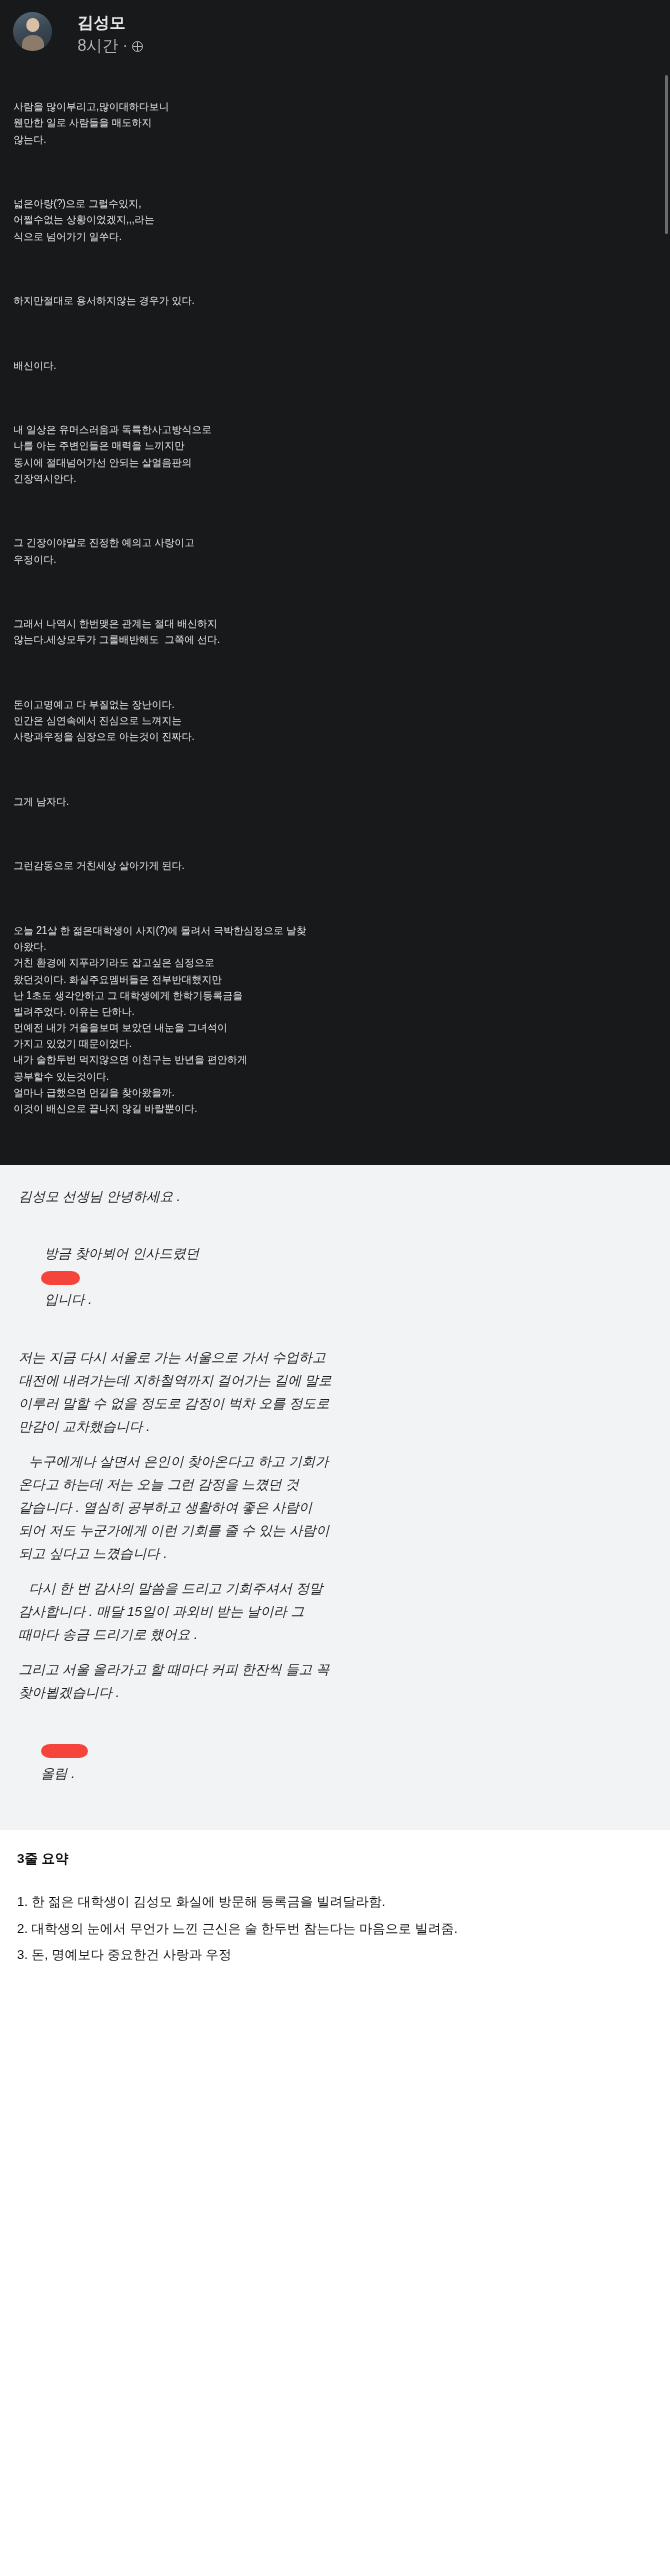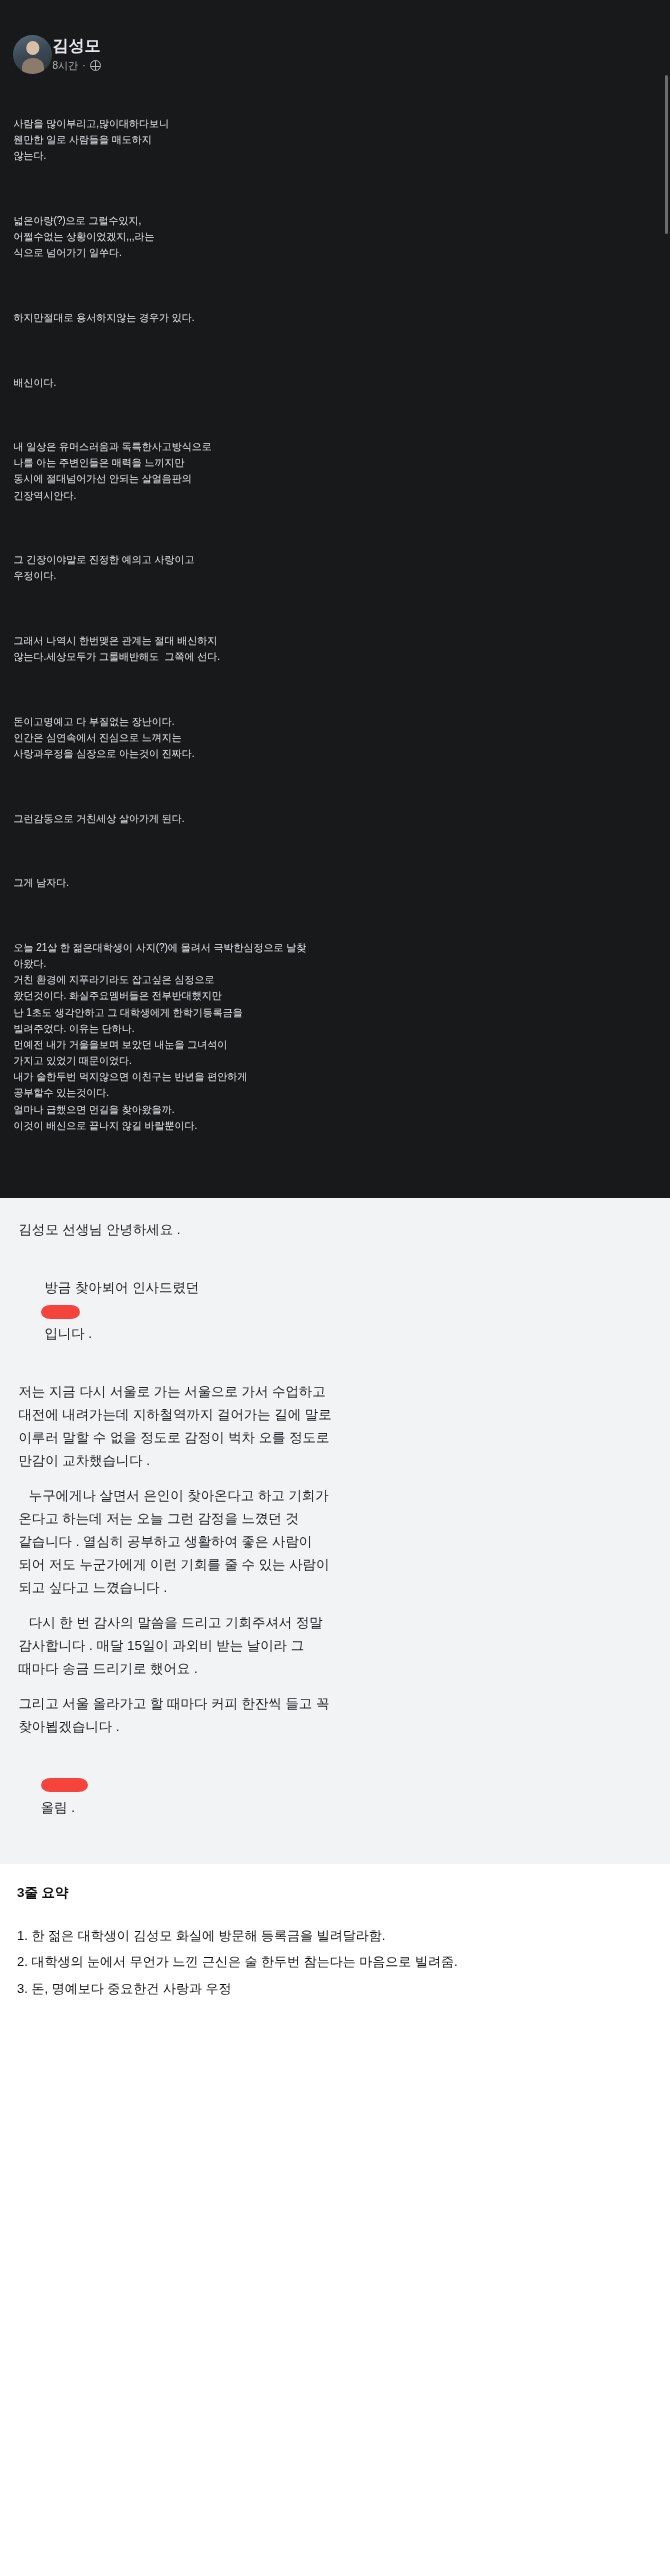--- a/index.html
+++ b/index.html
@@ -19,23 +19,22 @@
   
   .fb-post {
     background: #18191a;
     color: #e4e6eb;
     padding: 11.7px 13.4px 15px 13.4px;
     position: relative;
   }
   .fb-header {
     display: flex;
     align-items: flex-start;
-    gap: 0;
+    gap: 25px;
     margin-bottom: 10px;
-    margin-top: 23px;
   }
   .avatar {
     width: 39px;
     height: 39px;
     border-radius: 50%;
     overflow: hidden;
     flex: 0 0 auto;
     background: linear-gradient(160deg, #5a6b7a 0%, #3c4a56 45%, #2a3238 100%);
     position: relative;
   }
@@ -63,21 +62,21 @@
     z-index: 2;
   }
   .fb-meta { display: flex; flex-direction: column; justify-content: center; padding-top: 1.7px;}
   .fb-name {
     font-size: 16px;
     font-weight: bold;
     color: #e4e6eb;
     line-height: 1.25;
   }
   .fb-sub {
-    font-size: 10px;
+    font-size: 16px;
     color: #b0b3b8;
     margin-top: 2.5px;
     display: flex;
     align-items: center;
     gap: 4.2px;
   }
   .globe-icon {
     display: inline-block;
     width: 11px;
     height: 11px;
@@ -100,38 +99,39 @@
     background: #b0b3b8;
   }
   .fb-body {
     font-size: 10px;
     line-height: 1.62;
     color: #e4e6eb;
     white-space: pre-wrap;
     word-break: break-all;
   }
   .fb-body p { margin: 0 0 16px 0; }
-  .fb-body p:last-child { margin-bottom: 17px; }
+  .fb-body p:last-child { margin-bottom: 0; }
   .scrollbar {
     position: absolute;
     right: 1.7px;
     top: 75px;
     width: 3.4px;
     height: 159px;
     background: #6a6d70;
     border-radius: 1.7px;
   }
 
   
   .letter {
     background: #f2f3f5;
     padding: 20px 18.4px 22px 18.4px;
     color: #1c1e21;
     font-size: 13.4px;
     line-height: 1.72;
+    font-style: italic;
   }
   .letter p {
     margin: 0 0 11.7px 0;
     white-space: pre-wrap;
     word-break: break-all;
   }
   .letter p:last-child { margin-bottom: 0; }
   .letter .indent { text-indent: 6.7px; }
   .redact {
     display: inline-block;
@@ -200,22 +200,22 @@
 나를 아는 주변인들은 매력을 느끼지만
 동시에 절대넘어가선 안되는 살얼음판의
 긴장역시안다.</p>
       <p>그 긴장이야말로 진정한 예의고 사랑이고
 우정이다.</p>
       <p>그래서 나역시 한번맺은 관계는 절대 배신하지
 않는다.세상모두가 그룰배반해도  그쪽에 선다.</p>
       <p>돈이고명예고 다 부질없는 장난이다.
 인간은 심연속에서 진심으로 느껴지는
 사랑과우정을 심장으로 아는것이 진짜다.</p>
+      <p>그게 남자다.</p>
       <p>그런감동으로 거친세상 살아가게 된다.</p>
-      <p>그게 남자다.</p>
       <p>오늘 21살 한 젊은대학생이 사지(?)에 몰려서 극박한심정으로 날찾
 아왔다.
 거친 환경에 지푸라기라도 잡고싶은 심정으로
 왔던것이다. 화실주요멤버들은 전부반대했지만
 난 1초도 생각안하고 그 대학생에게 한학기등록금을
 빌려주었다. 이유는 단하나.
 먼예전 내가 거울을보며 보았던 내눈을 그녀석이
 가지고 있었기 때문이었다.
 내가 술한두번 먹지않으면 이친구는 반년을 편안하게
 공부할수 있는것이다.

